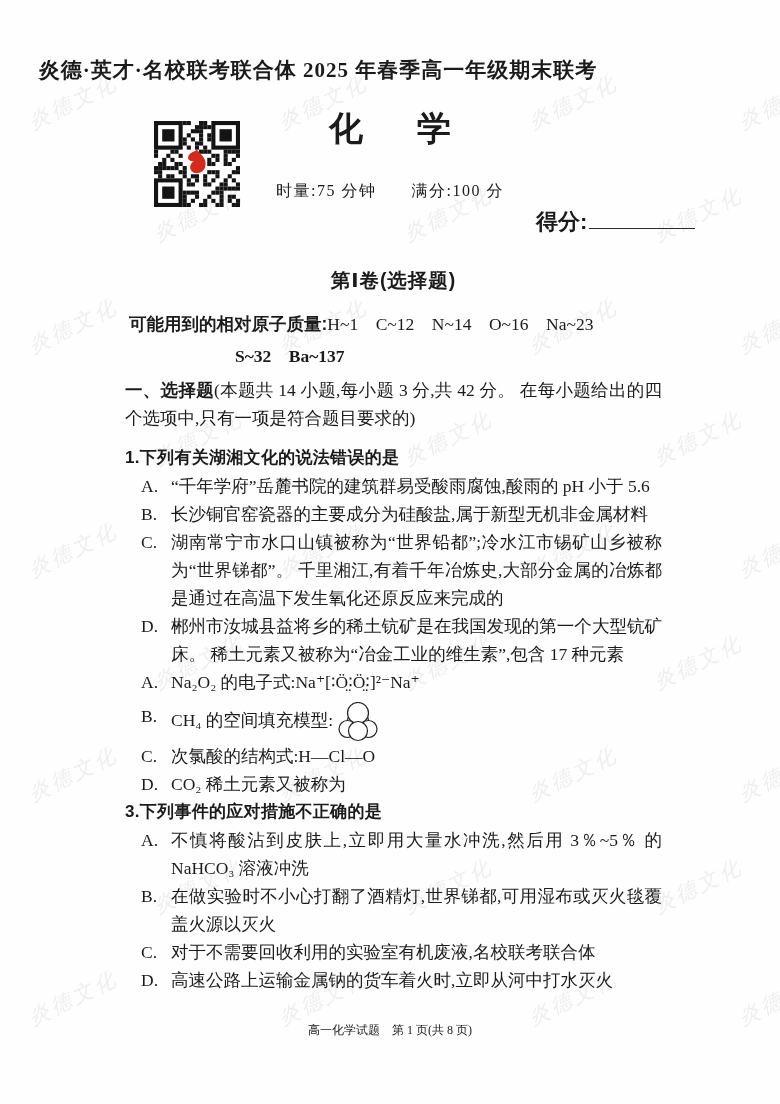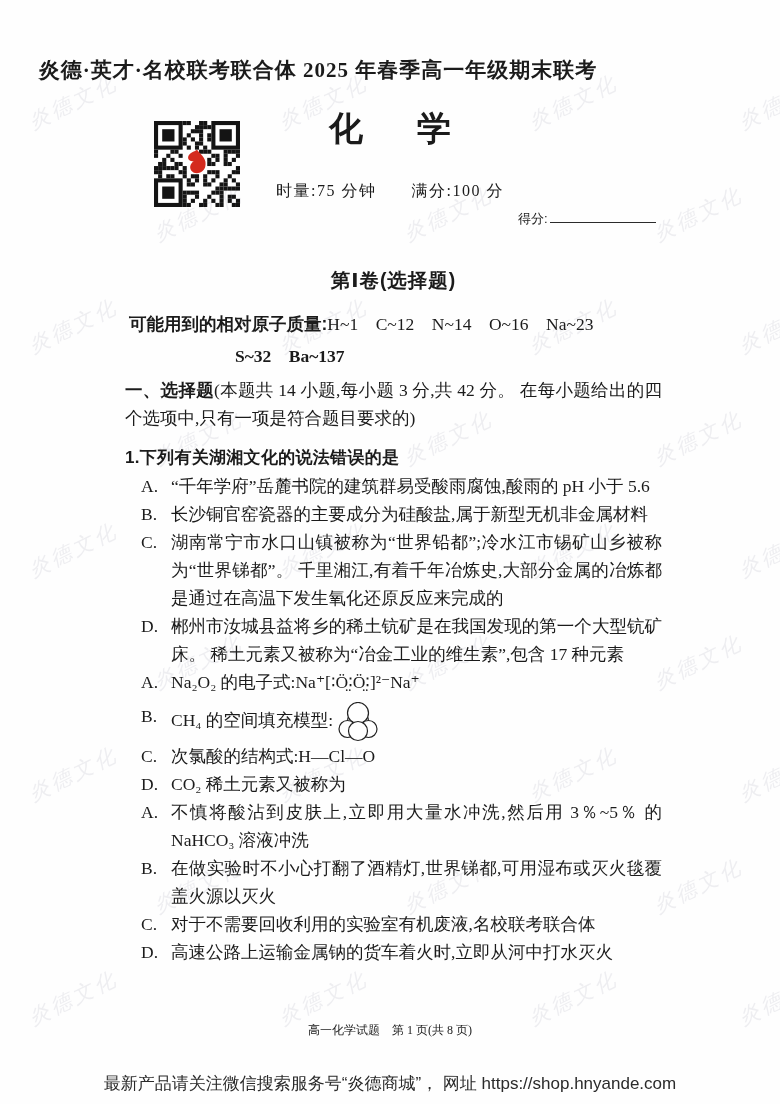--- a/index.html
+++ b/index.html
@@ -16,21 +16,21 @@
   .layer{position:absolute;inset:0;z-index:1;}
 
   
   .exam-title{position:absolute;top:56px;left:0;width:636px;text-align:center;
               font-size:21px;font-weight:700;letter-spacing:1px;}
   .qr-box{position:absolute;top:121px;left:154px;width:86px;height:86px;}
   .subject{position:absolute;top:106px;left:0;width:780px;display:flex;
            justify-content:center;gap:54px;font-size:34px;font-weight:700;}
   .exam-info{position:absolute;top:181px;left:0;width:780px;text-align:center;
              font-size:16px;letter-spacing:1.5px;}
-  .score{position:absolute;top:207px;left:518px;font-size:13px;font-weight:400;
+  .score{position:absolute;top:207px;left:536px;font-size:22px;font-weight:700;
          font-family:"Liberation Sans","DejaVu Sans",sans-serif;}
   .score-blank{display:inline-block;width:106px;height:15px;
                border-bottom:1.5px solid #2b2b2b;margin-left:2px;vertical-align:baseline;}
 
   
   .body-col{position:absolute;top:266px;left:125px;width:537px;z-index:1;
             font-size:17.5px;line-height:28px;}
   .section-title{margin:0 0 16px 0;text-align:center;font-size:19.5px;font-weight:700;
                  font-family:"Liberation Sans","DejaVu Sans",sans-serif;letter-spacing:1px;}
   .atomic{margin:4px;}
@@ -297,35 +297,35 @@
           <span class="opt-label">C.</span>
           <span class="opt-text">次氯酸的结构式:H—Cl—O</span>
         </div>
         <div class="option">
           <span class="opt-label">D.</span>
           <span class="opt-text">CO₂ 稀土元素又被称为</span>
         </div>
       </div>
 
       <div>
+        <p class="q-stem">3.下列事件的应对措施不正确的是</p>
         <div class="option">
           <span class="opt-label">A.</span>
           <span class="opt-text">不慎将酸沾到皮肤上,立即用大量水冲洗,然后用 3％~5％ 的 NaHCO₃ 溶液冲洗</span>
         </div>
         <div class="option">
           <span class="opt-label">B.</span>
           <span class="opt-text">在做实验时不小心打翻了酒精灯,世界锑都,可用湿布或灭火毯覆盖火源以灭火</span>
         </div>
         <div class="option">
           <span class="opt-label">C.</span>
           <span class="opt-text">对于不需要回收利用的实验室有机废液,名校联考联合体</span>
         </div>
         <div class="option">
           <span class="opt-label">D.</span>
           <span class="opt-text">高速公路上运输金属钠的货车着火时,立即从河中打水灭火</span>
         </div>
       </div>
     </div>
 
     <div class="page-footer">高一化学试题　第 1 页(共 8 页)</div>
-    <div class="promo-footer">最新产品请关注微信搜索服务号“炎德商城”， 网址 https://shop.hnyande.com</div>
   </div>
 </div>
 
 </body></html>

